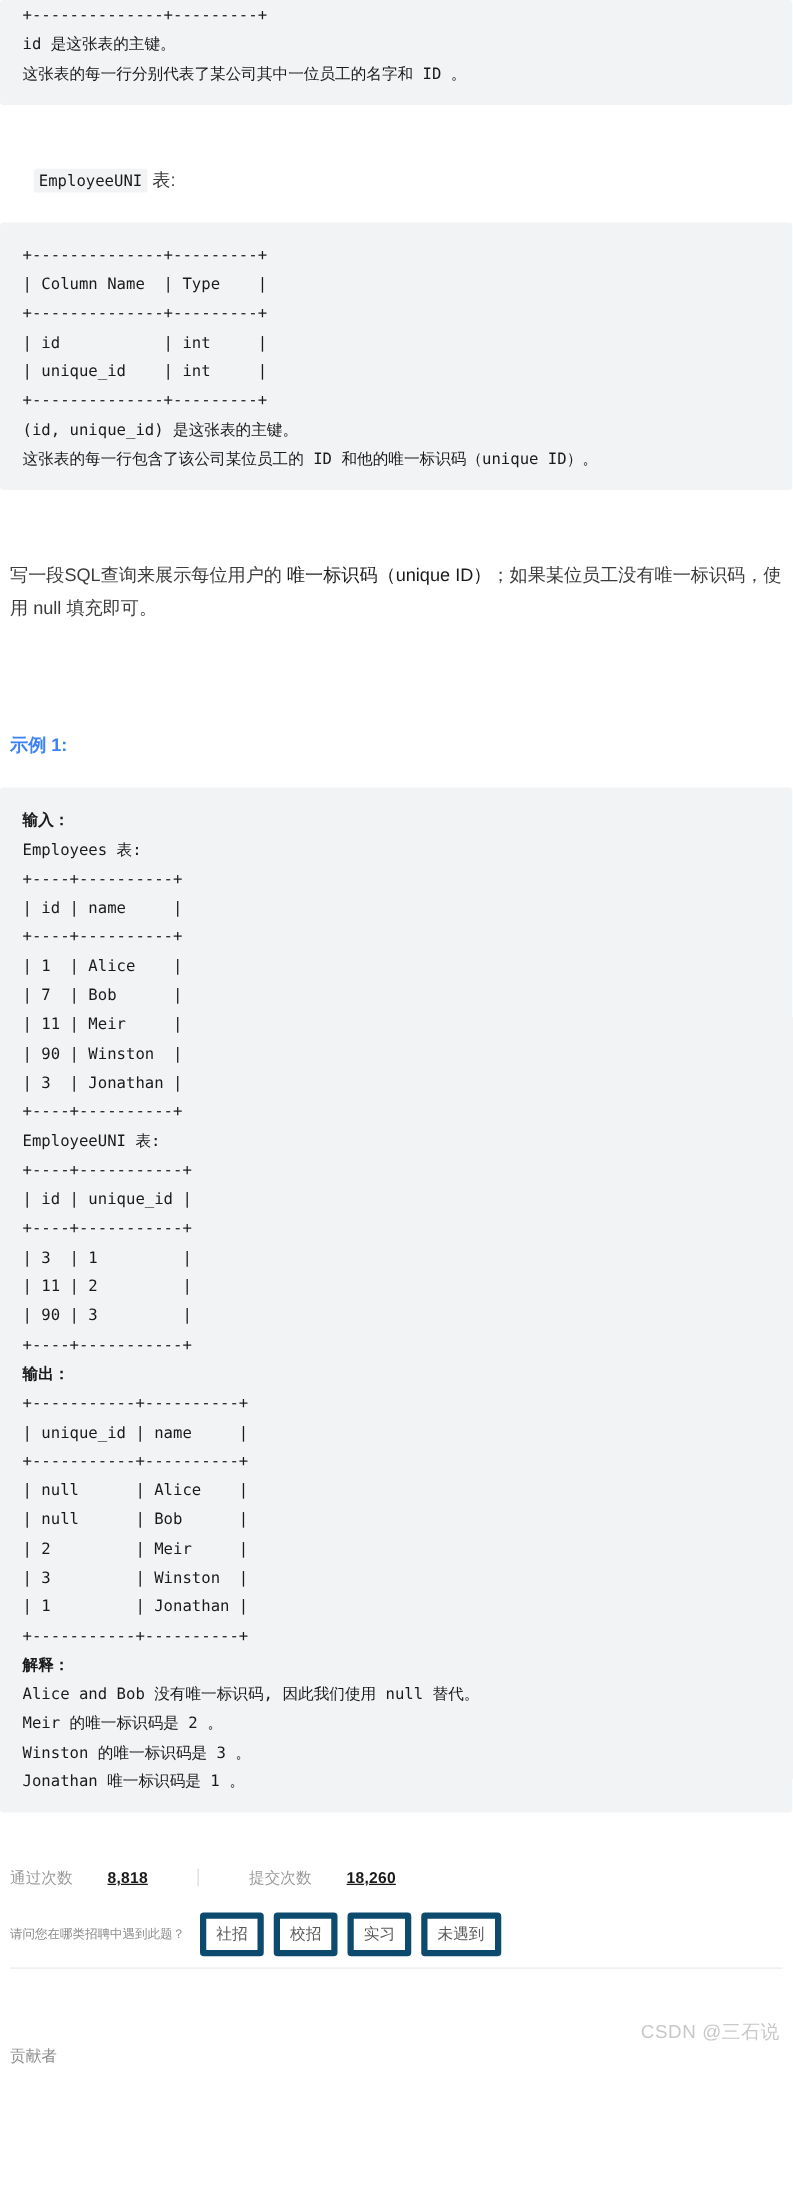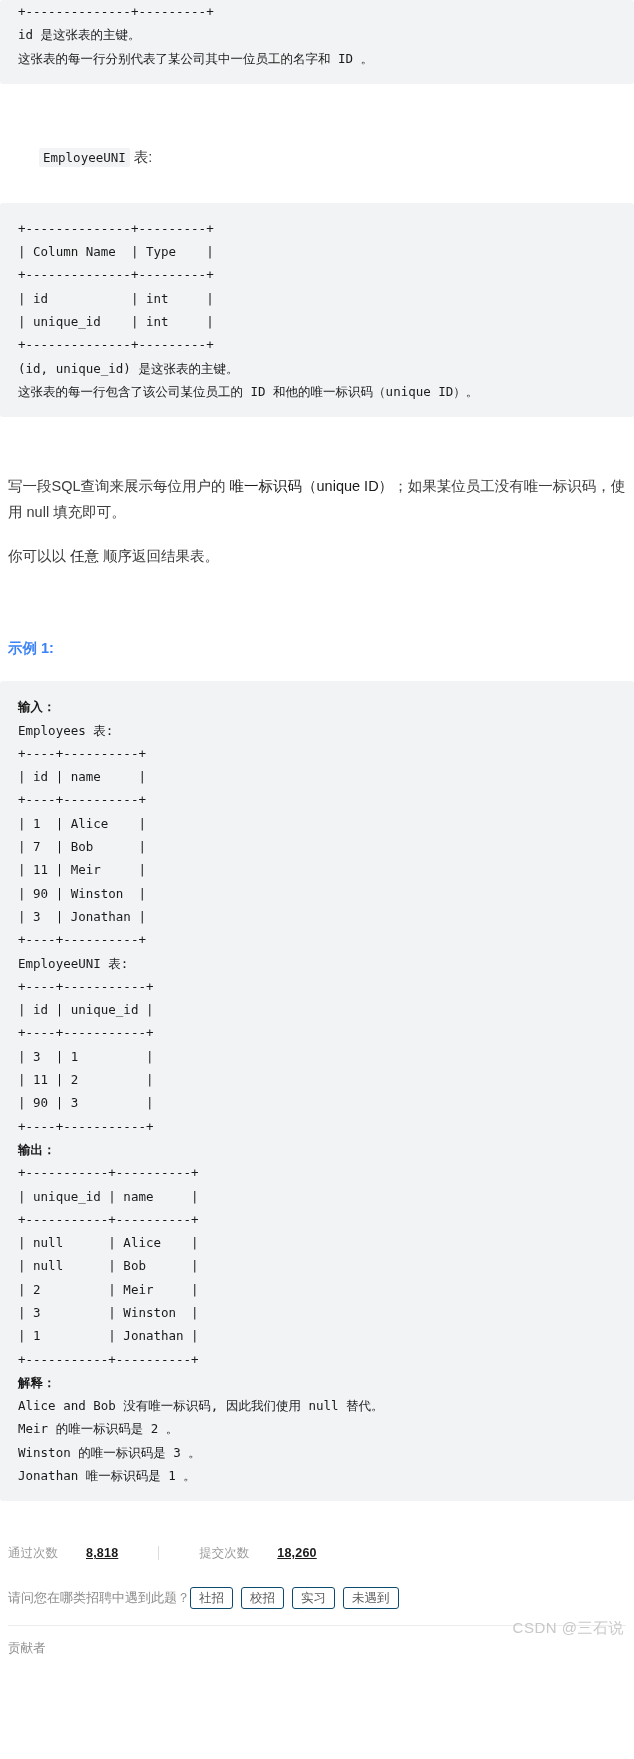--- a/index.html
+++ b/index.html
@@ -42,21 +42,21 @@
   .inline-code {
     background: #f2f3f5;
     border-radius: 2px;
     font-family: "DejaVu Sans Mono", "Liberation Mono", monospace;
     font-size: 12.5px;
     padding: 2px 4px;
     color: #1a1a1a;
   }
 
   .table-label {
-    margin: 12px;
+    margin: 0;
     padding: 0 0 0 27px;
     font-size: 14.5px;
     line-height: 22px;
     color: #3c3c3c;
   }
 
   .para {
     margin: 0;
     padding: 0 8px 0 8px;
     font-size: 14.5px;
@@ -107,51 +107,53 @@
   }
 
   
   .recruit-row {
     display: flex;
     align-items: center;
     padding: 0 8px;
     height: 26px;
   }
   .recruit-question {
-    font-size: 13px;
+    font-size: 10px;
     color: #8c8c8c;
+    margin-right: 12px;
   }
   .tag-btn {
     display: inline-flex;
     align-items: center;
     justify-content: center;
-    border: 1px solid #0c4a6e;
+    border: 5px solid #0c4a6e;
     border-radius: 3px;
     background: #ffffff;
     color: #5a5a5a;
     font-size: 12.5px;
-    height: 22px;
+    height: 35px;
     padding: 0 8px;
     margin-right: 8px;
     cursor: pointer;
     box-sizing: border-box;
   }
 
   .hr {
     height: 1px;
     background: #ececec;
     margin: 0 8px;
   }
 
   
   .contrib-row {
     display: flex;
     align-items: center;
     padding: 0 8px;
     height: 24px;
+    margin-top: 48px;
   }
   .contrib-label {
     font-size: 12.5px;
     color: #8c8c8c;
   }
 
   
   .watermark {
     position: absolute;
     right: 10px;
@@ -190,21 +192,20 @@
 (id, unique_id) 是这张表的主键。
 这张表的每一行包含了该公司某位员工的 ID 和他的唯一标识码（unique ID）。</pre>
 
   <div class="spacer-28"></div>
   <div class="spacer-28"></div>
 
   <p class="para"><span>写一段SQL查询来展示每位用户的 </span><b>唯一标识码（unique ID）</b><span>；如果某位员工没有唯一标识码，使用 null 填充即可。</span></p>
 
   <div class="spacer-18"></div>
 
-  <p class="para"><span>你可以以 </span><b>任意</b><span> 顺序返回结果表。</span></p>
 
   <div class="spacer-18"></div>
 
 
   <div class="spacer-28"></div>
   <div class="spacer-22"></div>
 
   <p class="section-head">示例 1:</p>
 
   <div class="spacer-22"></div>

